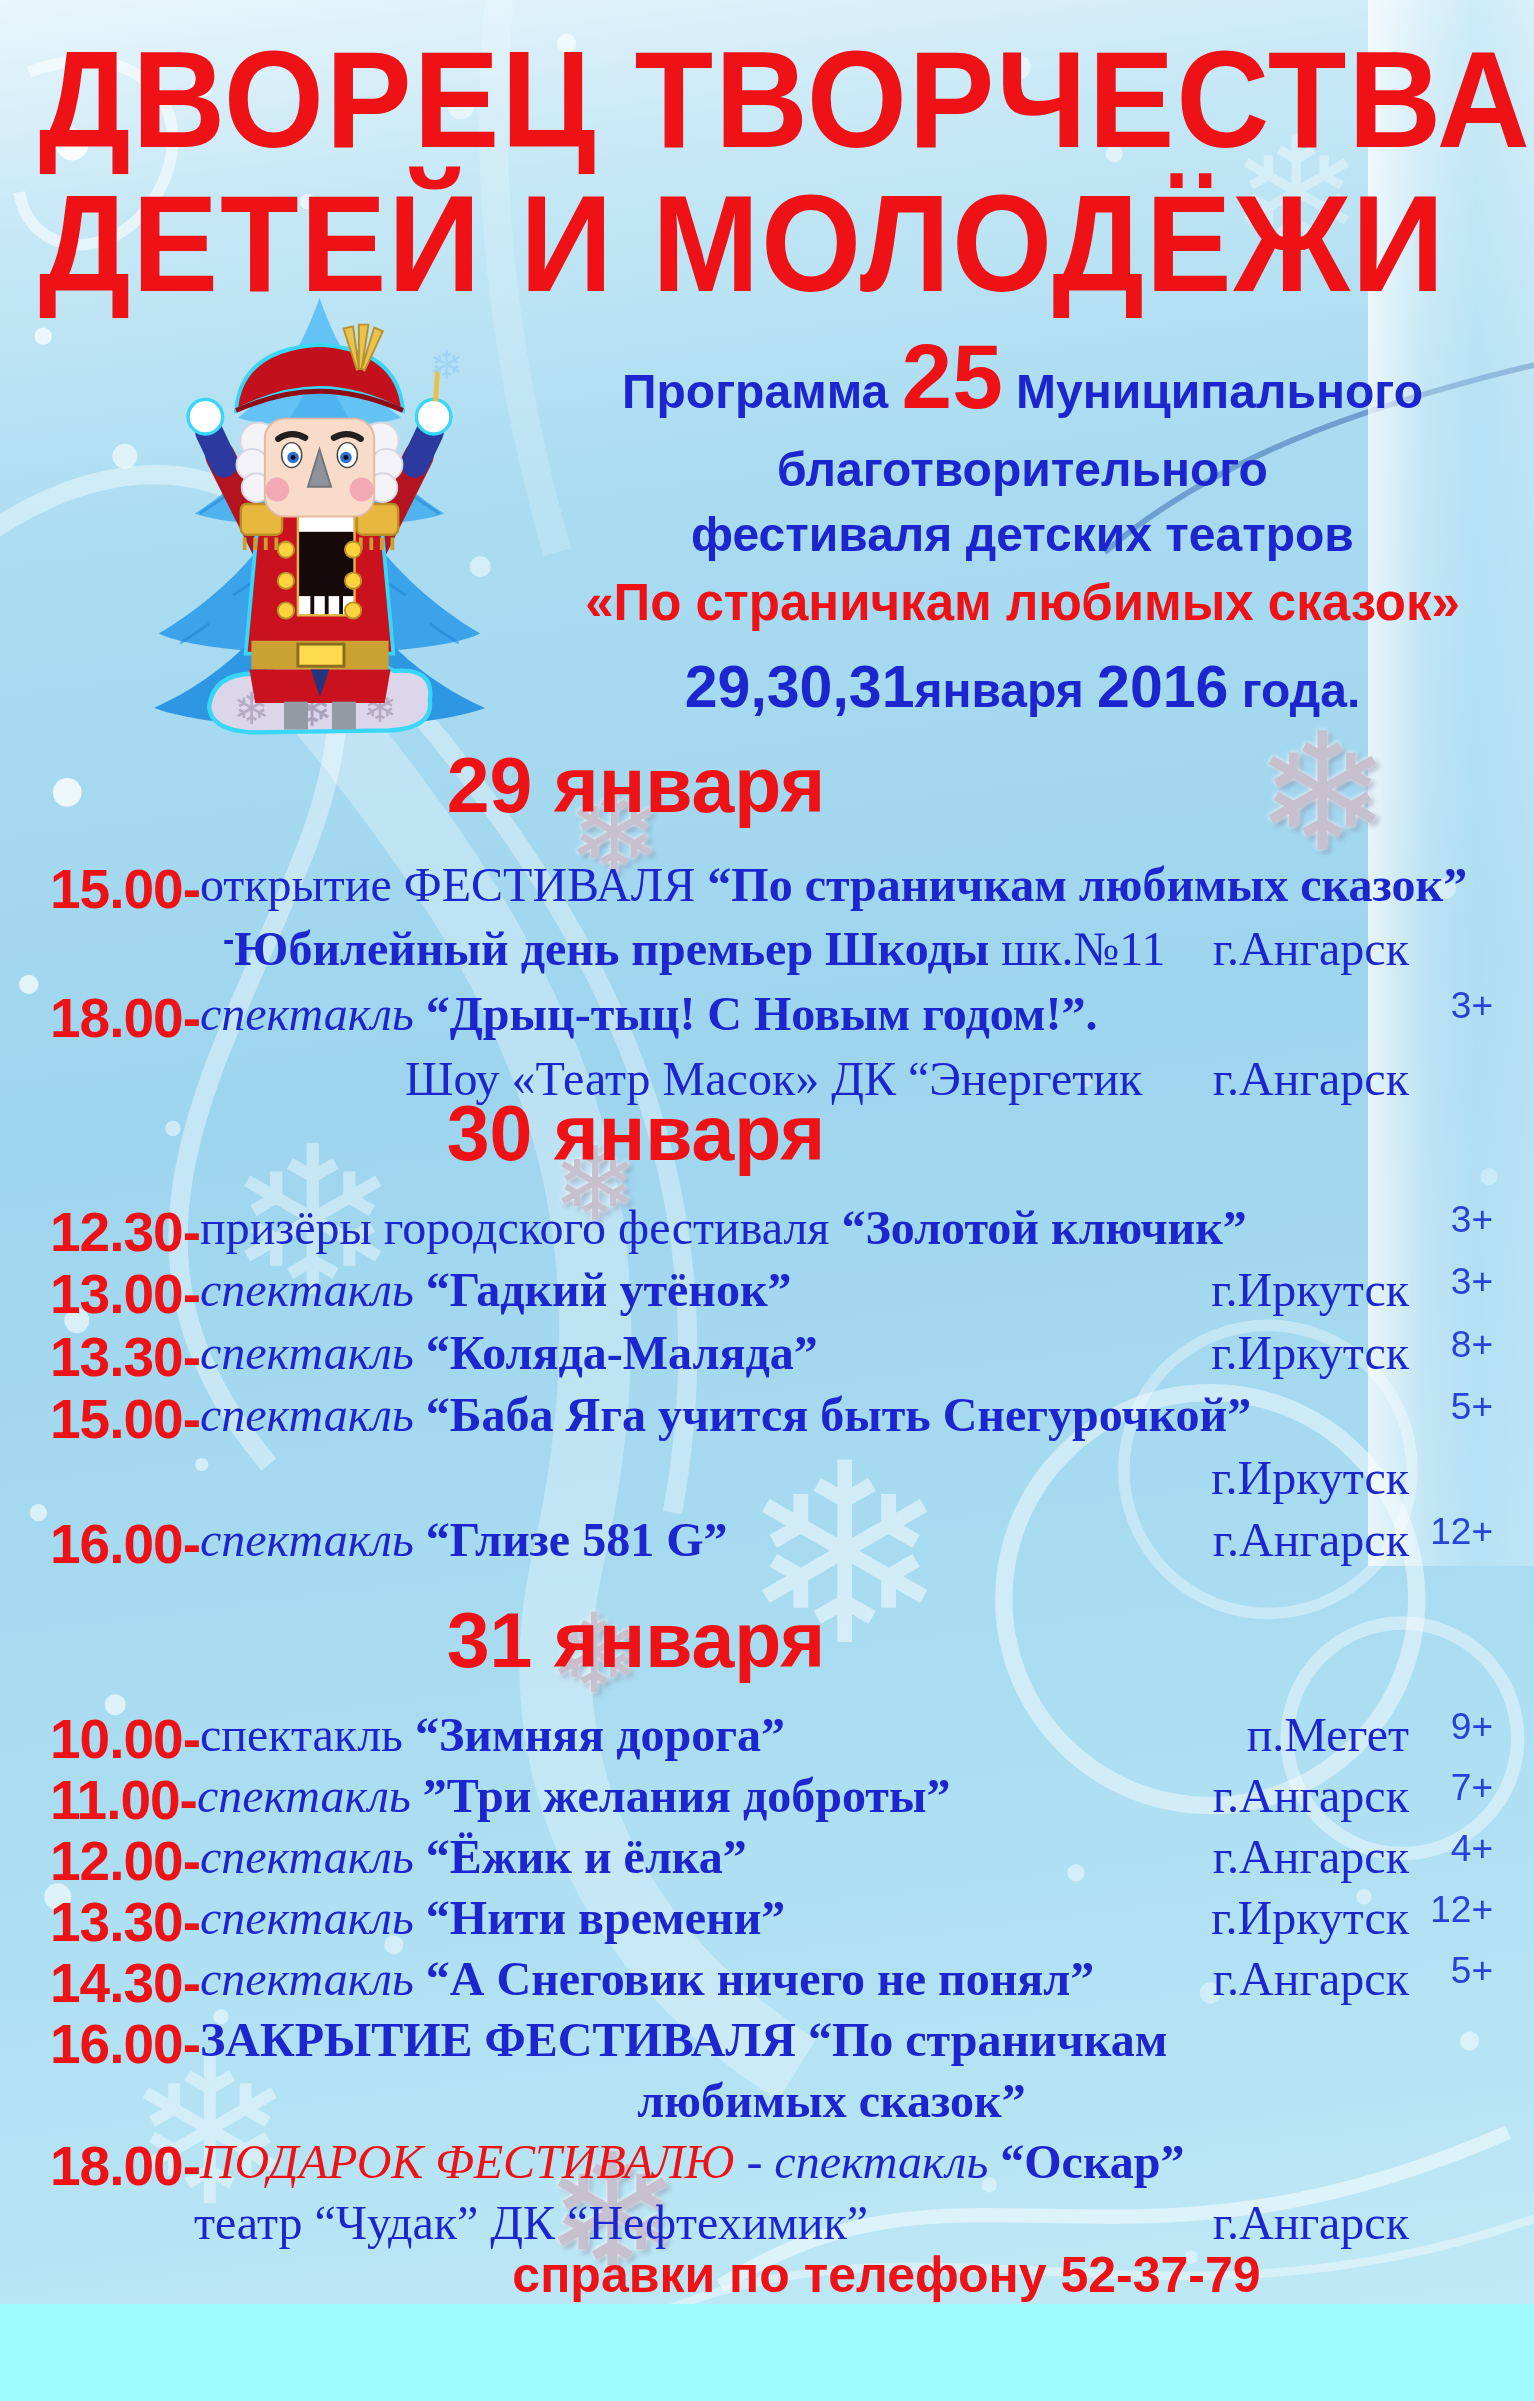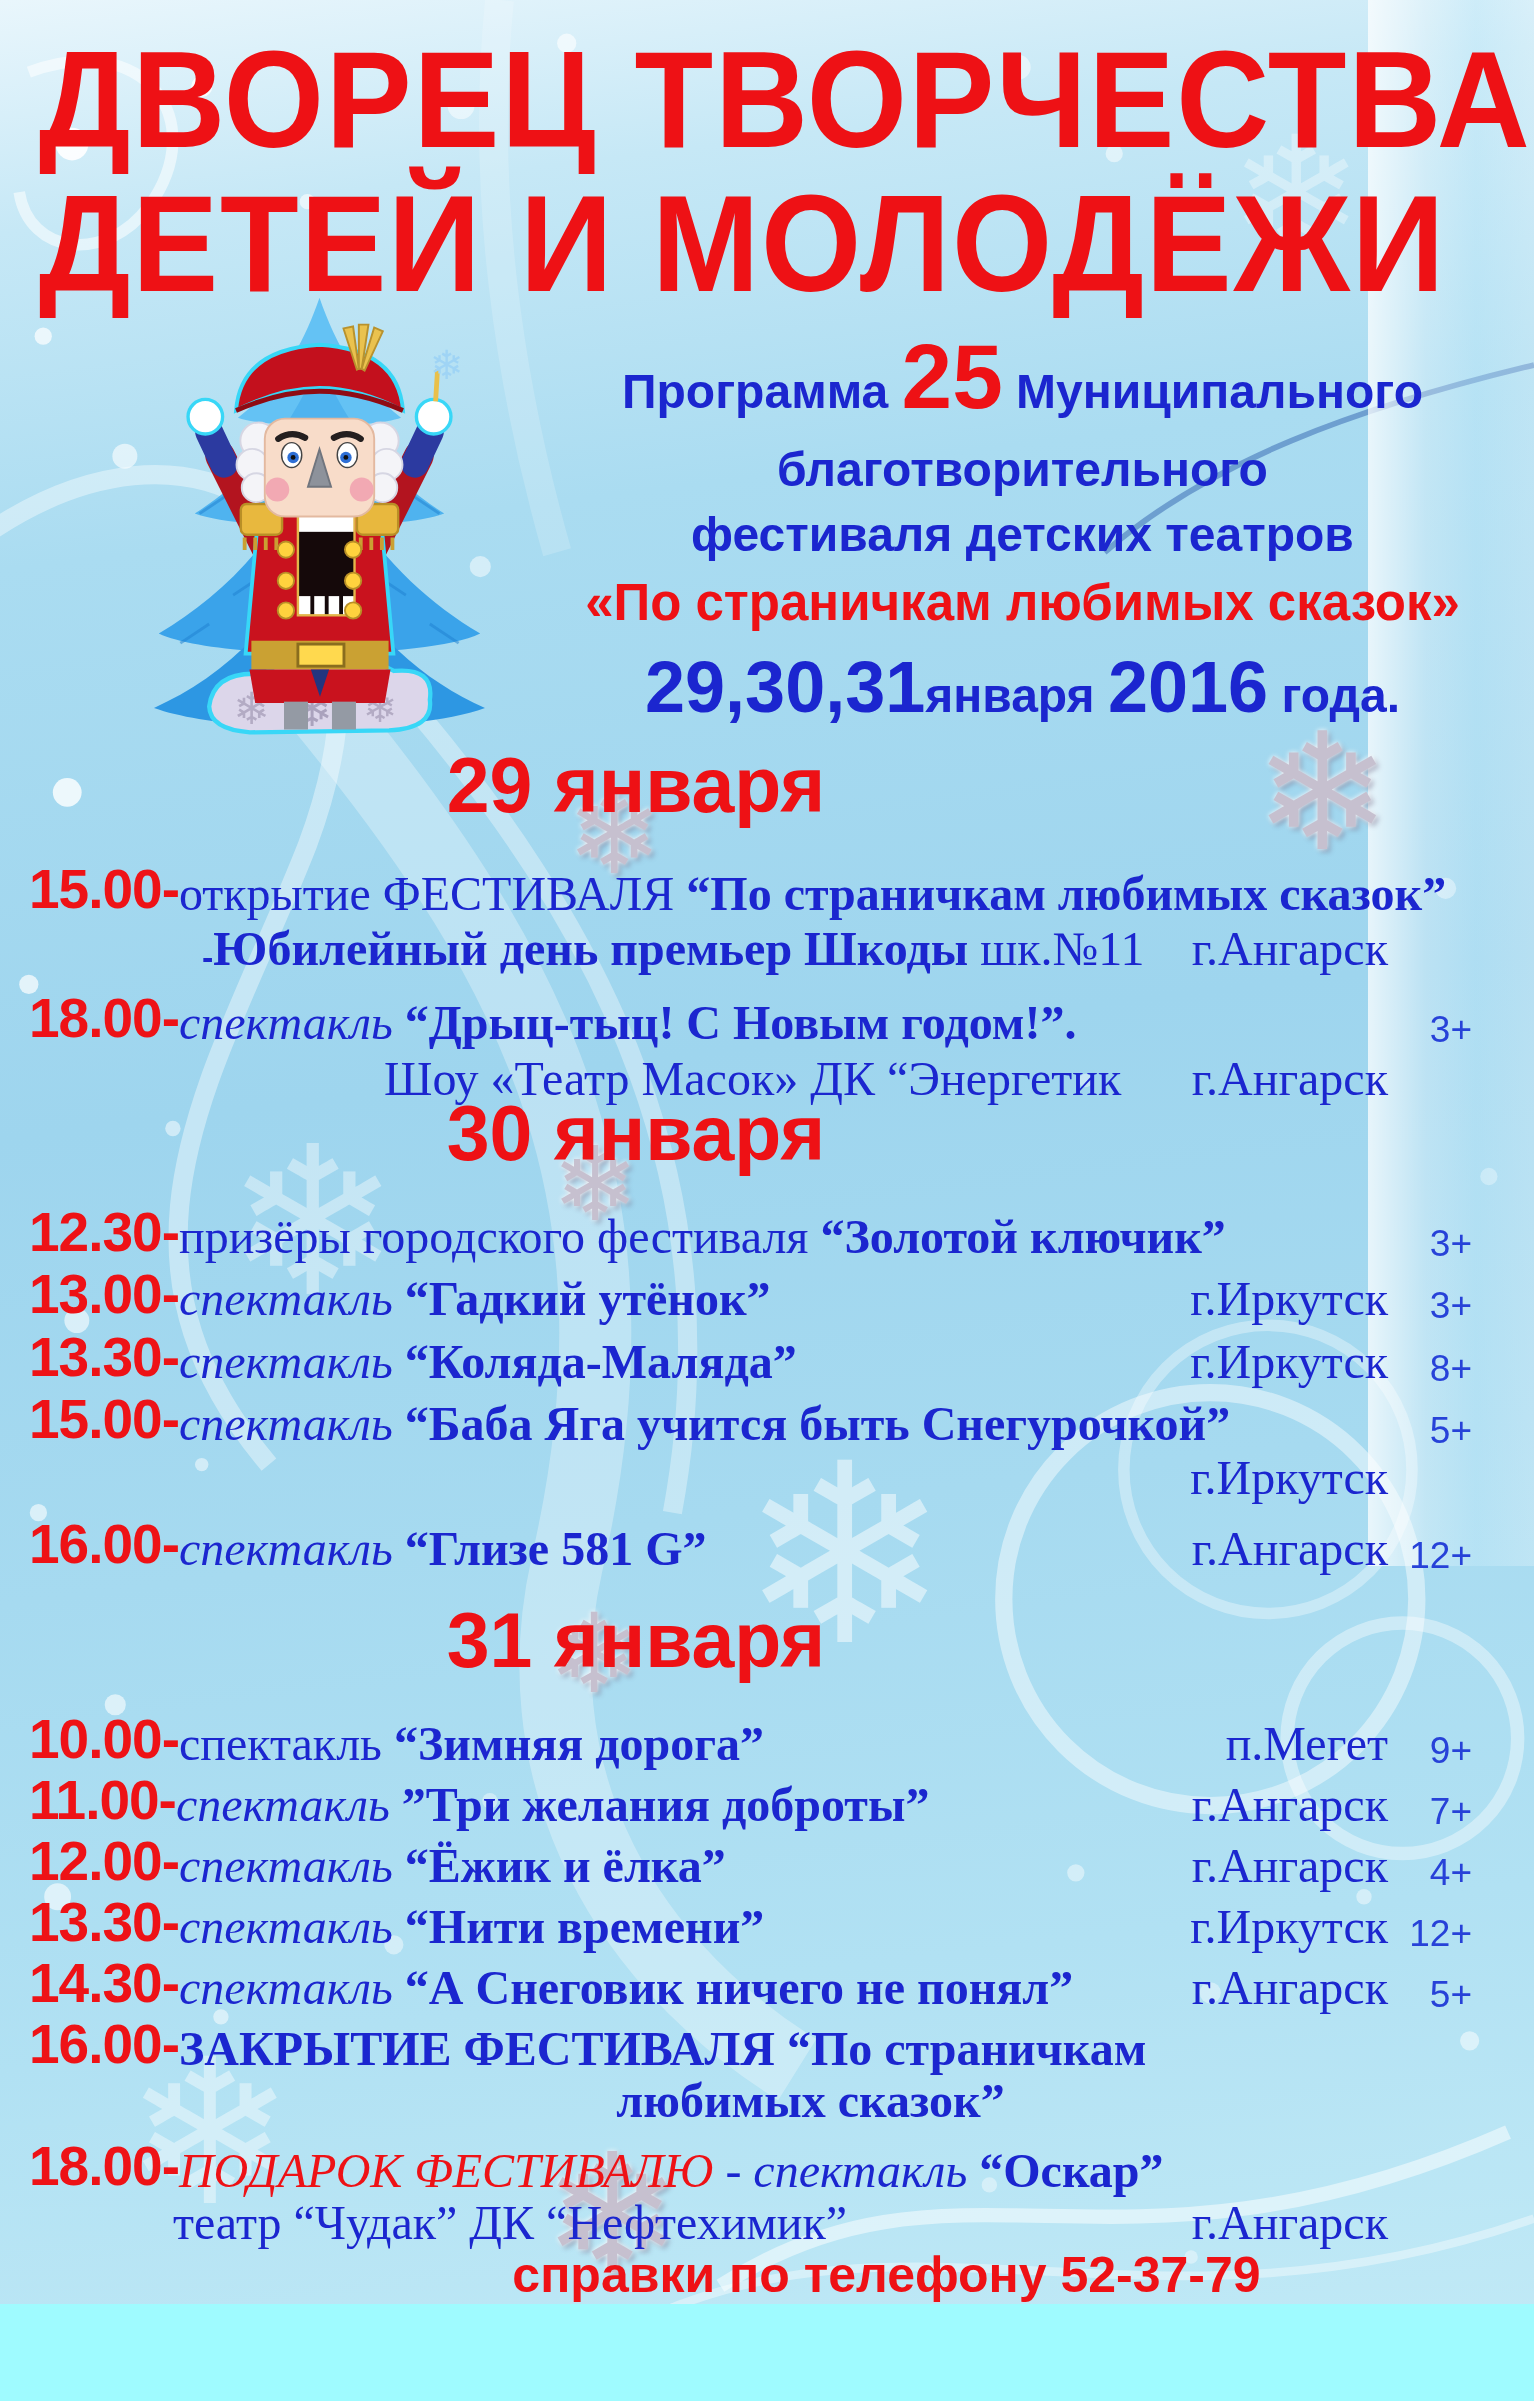--- a/index.html
+++ b/index.html
@@ -24,25 +24,25 @@
   .nutcracker{position:absolute;left:142px;top:288px;width:355px;height:456px;}
   .program{position:absolute;left:576px;top:331px;width:893px;text-align:center;
     font-family:"Liberation Sans",sans-serif;font-weight:bold;color:#1b26cf;}
   .program .ln{display:block;white-space:nowrap;}
   .pr-1{font-size:48px;line-height:91px;}
   .pr-2{font-size:48px;line-height:65px;}
   .pr-3{font-size:48px;line-height:65px;}
   .pr-4{font-size:51px;line-height:72px;color:#ee1115;}
   .pr-5{font-size:48px;line-height:96px;}
   .bignum{font-size:91px;color:#ee1115;}
-  .bigdate{font-size:72px;}
+  .bigdate{font-size:59px;}
   .section-header{position:absolute;left:0;width:1272px;text-align:center;
     font-family:"Liberation Sans",sans-serif;font-weight:bold;color:#ee1115;
     font-size:77px;line-height:1.1;}
-  .row{position:absolute;left:29px;width:1443px;display:flex;align-items:flex-end;
+  .row{position:absolute;left:50px;width:1443px;display:flex;align-items:flex-start;
     font-size:48px;line-height:1.32;color:#1b26cf;}
   .row .body{flex:1 1 auto;min-width:0;white-space:nowrap;}
   .row .body span{white-space:pre-wrap;}
   .time{font-family:"Liberation Sans",sans-serif;font-weight:bold;color:#ee1216;
     font-size:55px;letter-spacing:-1px;white-space:pre;}
   .lead{font-family:"Liberation Sans",sans-serif;font-weight:bold;font-size:34px;color:#1b26cf;
     margin-left:173px;}
   .b{font-weight:bold;}
   .it{font-style:italic;}
   .redit{color:#ee1216;font-style:italic;}

